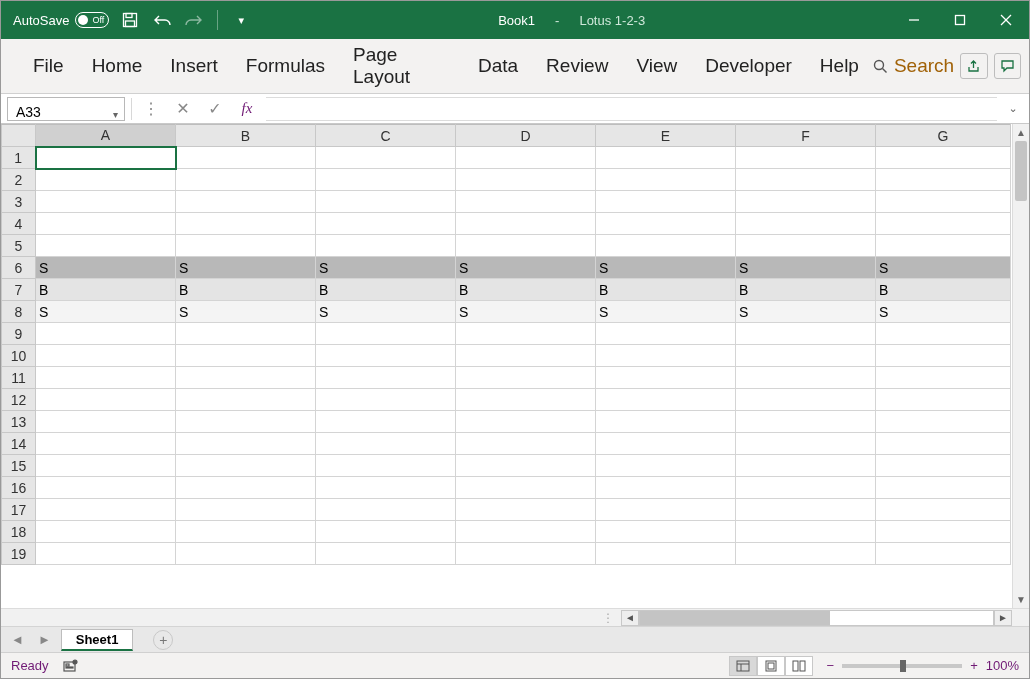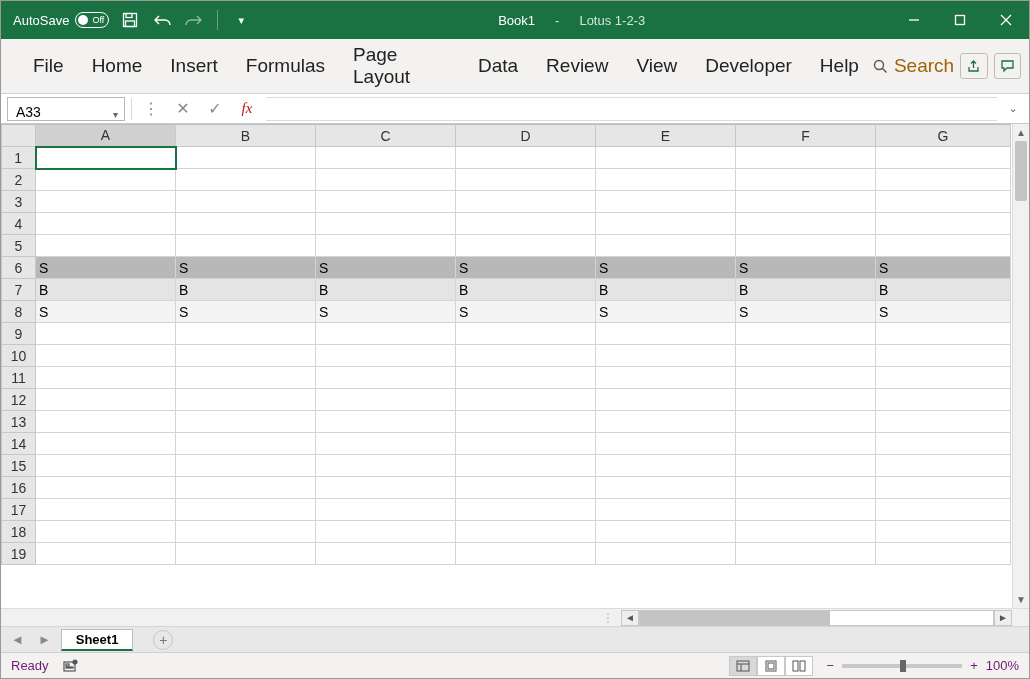--- a/index.html
+++ b/index.html
@@ -25,21 +25,21 @@
   .ribbon .tab { padding: 0 14px; height: 100%; display:flex; align-items:center; cursor:default; }
   .ribbon .spacer { flex: 1; }
   .ribbon .search { display:flex; align-items:center; gap:6px; color:#a16207; }
   .ribbon .ricon { width:30px; height:26px; border:1px solid #bdbdbd; border-radius:3px; display:flex; align-items:center; justify-content:center; margin-left:6px; color:#1a7243; }
   
   .fbar { height: 30px; border-bottom: 1px solid #c9c9c9; display:flex; align-items:center; background:#fff; padding: 3px 6px; gap:6px; }
   .namebox { width: 118px; height: 24px; border:1px solid #b8b8b8; display:flex; align-items:flex-end; justify-content:space-between; padding:0 6px 0 8px; font-size:14px; background:#fff; }
   .namebox .dd { font-size:10px; color:#666; }
   .fb-divider { width:1px; height:22px; background:#d8d8d8; }
   .fb-icon { width:26px; height:22px; display:flex; align-items:center; justify-content:center; color:#888; }
-  .fx { font-style:italic; font-family:"Times New Roman",serif; color:#b91c1c; font-size:15px; }
+  .fx { font-style:italic; font-family:"Times New Roman",serif; color:#701a75; font-size:15px; }
   .formula-input { flex:1; height:24px; border:1px solid #dcdcdc; border-left:none; border-right:none; padding:0 6px; font-size:14px; outline:none; }
   .fbar .expand { width:20px; text-align:center; color:#666; font-size:11px; }
   
   .gridwrap { flex:1; display:flex; flex-direction:column; position:relative; background:#fff; }
   .grid-and-vscroll { flex:1; display:flex; overflow:hidden; }
   .grid { flex:1; overflow:hidden; }
   table.sheet { border-collapse:collapse; table-layout:fixed; width:1003px; }
   .colhdr th { background:#e6e6e6; border:1px solid #c8c8c8; border-top:1px solid #bdbdbd; height:22px; font-weight:normal; font-size:14px; color:#333; text-align:center; }
   .colhdr th.corner { background:#e6e6e6; width:34px; }
   .colhdr th.selcol { background:#d0d0d0; border-bottom:2px solid #1a7243; }

